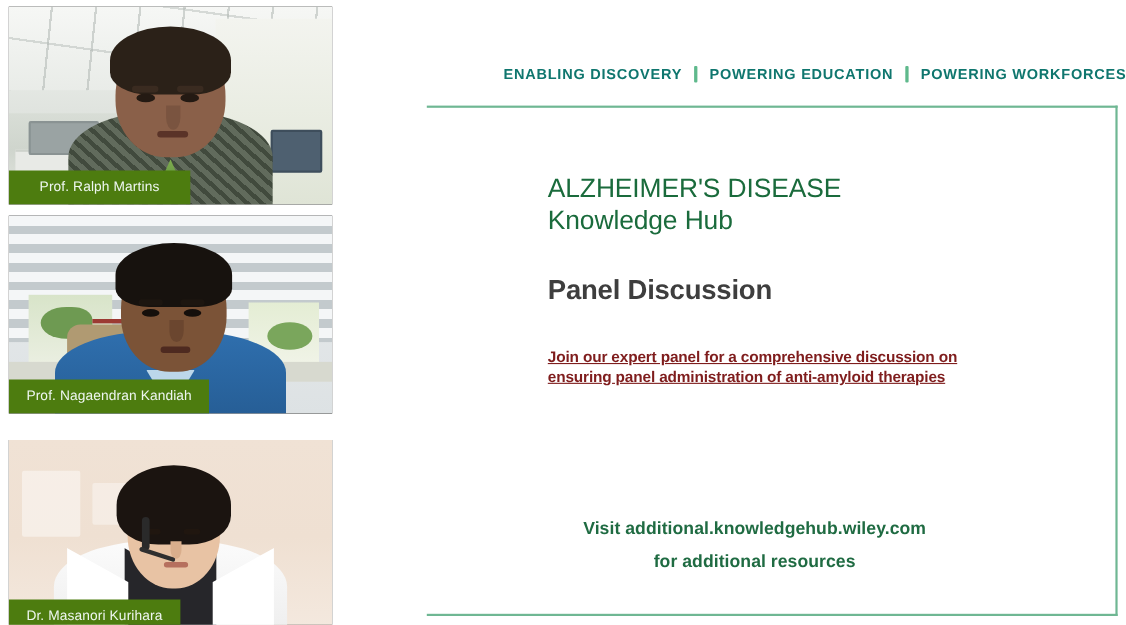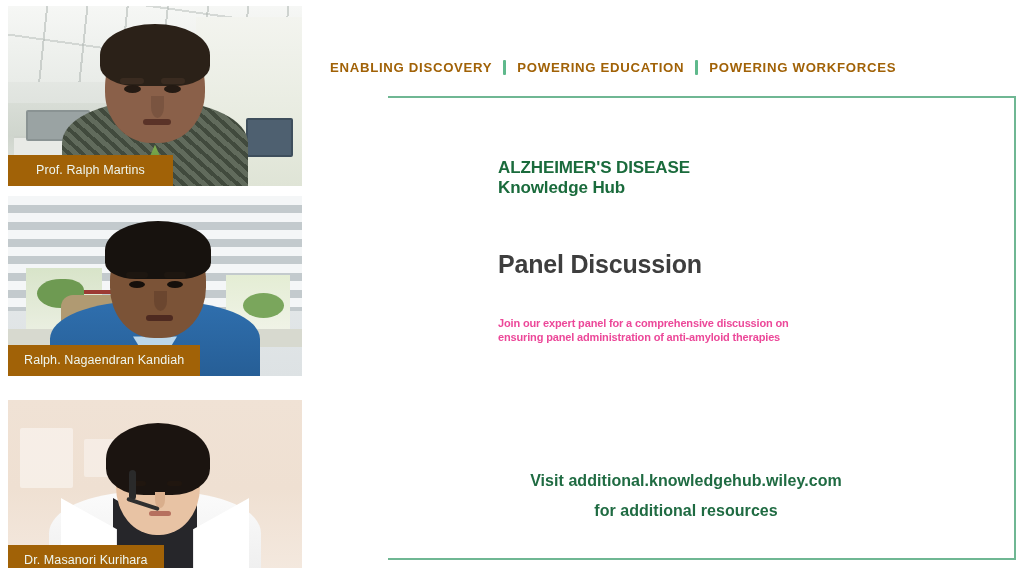--- a/index.html
+++ b/index.html
@@ -298,21 +298,21 @@
     background: #ffffff;
   }
   .feed-kurihara .lapel-l { left: 18%; clip-path: polygon(0 0, 100% 34%, 100% 100%, 0 100%); }
   .feed-kurihara .lapel-r { right: 18%; clip-path: polygon(100% 0, 0 34%, 0 100%, 100% 100%); }
 
   
   .name-plate {
     position: absolute;
     left: 0;
     bottom: 0;
-    background: #a16207;
+    background: #4d7c0f;
     color: #eef6f0;
     font-size: 12.5px;
     line-height: 1;
     padding: 9px 16px 10px 16px;
     white-space: nowrap;
     letter-spacing: .1px;
   }
   .video-tile.t0 .name-plate { padding-left: 28px; padding-right: 28px; }
 
   
@@ -323,27 +323,27 @@
     width: 694px;
     height: 568px;
     background: #ffffff;
   }
 
   #tagline {
     position: absolute;
     left: 0; right: 0;
     top: 60px;
     display: flex;
-    justify-content: flex-start;
+    justify-content: flex-end;
     align-items: center;
     gap: 11px;
     font-size: 13.2px;
     font-weight: bold;
     letter-spacing: .7px;
-    color: #a16207;
+    color: #0f766e;
   }
   #tagline .sep {
     display: inline-block;
     width: 3px;
     height: 15px;
     background: #5fb98c;
     border-radius: 1px;
   }
 
   
@@ -377,22 +377,22 @@
     left: 58px;
     right: 10px;
     top: 98px;
     bottom: 10px;
   }
 
   .hub-title {
     position: absolute;
     left: 110px;
     top: 60px;
-    font-size: 17px;
-    font-weight: bold;
+    font-size: 24px;
+    font-weight: normal;
     color: #1a6b3c;
     line-height: 1.19;
     letter-spacing: -0.1px;
   }
   .hub-title .line2 { display: block; }
 
   .session-type {
     position: absolute;
     left: 110px;
     top: 152px;
@@ -400,25 +400,26 @@
     font-weight: bold;
     color: #3e3e3e;
     letter-spacing: -0.2px;
   }
 
   .blurb {
     position: absolute;
     left: 110px;
     top: 218px;
     width: 500px;
-    font-size: 11px;
+    font-size: 14px;
     font-weight: bold;
-    color: #ec4899;
+    color: #7f1d1d;
     line-height: 1.28;
     letter-spacing: -0.15px;
+    text-decoration: underline;
   }
   .blurb .l2 { display: block; }
 
   .cta {
     position: absolute;
     left: 0;
     right: 30px;
     top: 368px;
     text-align: center;
     color: #1f6b42;
@@ -474,21 +475,21 @@
         <div class="collar"></div>
         <div class="head"></div>
         <div class="hair"></div>
         <div class="brow-l"></div>
         <div class="brow-r"></div>
         <div class="eye-l"></div>
         <div class="eye-r"></div>
         <div class="nose"></div>
         <div class="mouth"></div>
       </div>
-      <div class="name-plate">Ralph. Nagaendran Kandiah</div>
+      <div class="name-plate">Prof. Nagaendran Kandiah</div>
     </div>
 
     <div class="video-tile t2">
       <div class="video-feed feed-kurihara">
         <div class="poster-a"></div>
         <div class="poster-b"></div>
         <div class="coat"></div>
         <div class="inner-top"></div>
         <div class="lapel-l"></div>
         <div class="lapel-r"></div>

